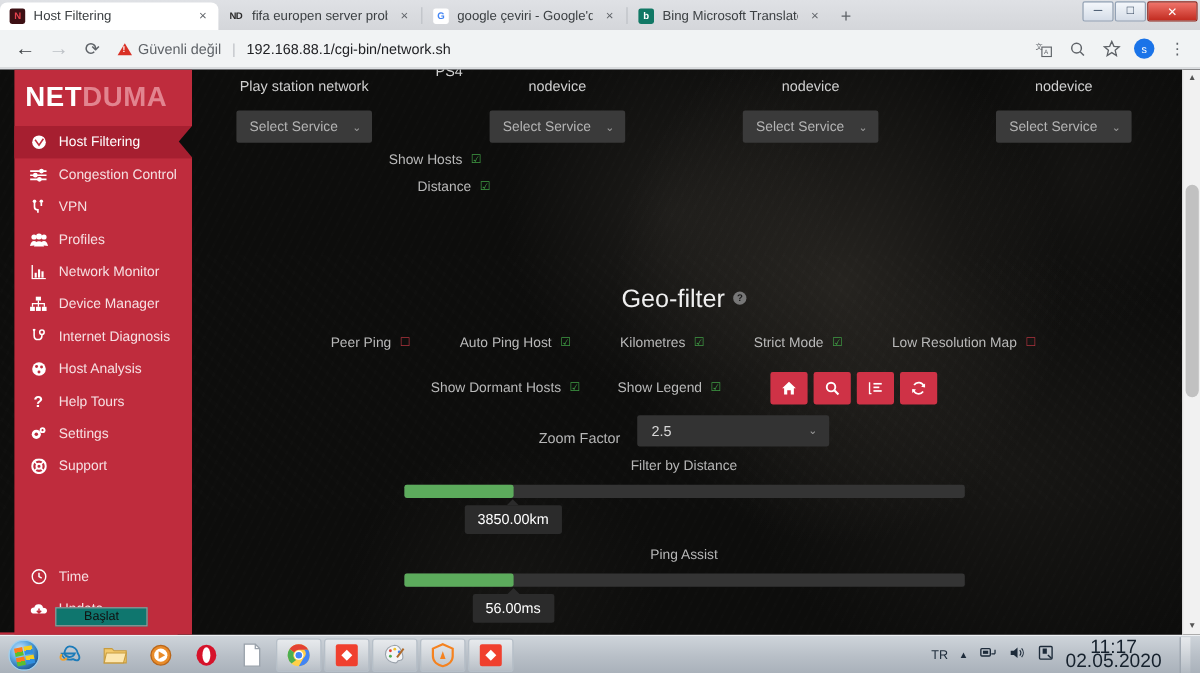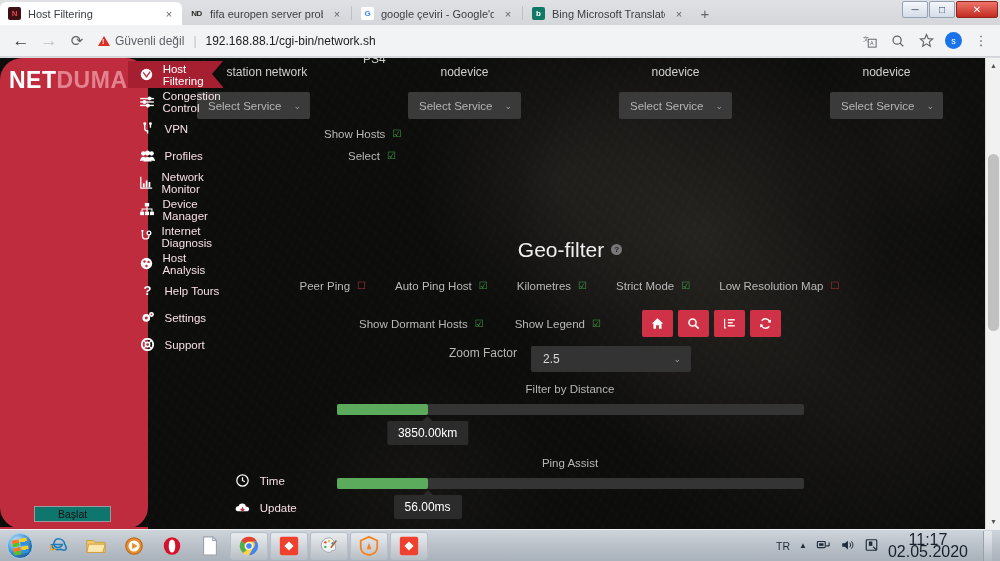--- a/index.html
+++ b/index.html
@@ -119,23 +119,23 @@
   }
   .page-bg::after{
     content:""; position:absolute; inset:0; opacity:.5;
     background:
       repeating-linear-gradient(117deg, rgba(255,255,255,.014) 0 2px, rgba(0,0,0,0) 2px 7px),
       repeating-linear-gradient(41deg, rgba(255,255,255,.010) 0 3px, rgba(0,0,0,0) 3px 9px);
   }
 
   
   .sidebar {
-    position: absolute; left: 0; top: 0; width: 148px; height: 471px;
+    position: absolute; left: 12px; top: 0; width: 148px; height: 471px;
     background: #bf2c3d; z-index: 5;
-    display: flex; flex-direction: row; border-radius: 22px;
+    display: flex; flex-direction: column;
   }
   .logo {
     height: 44px; display: flex; align-items: center; padding-left: 9px;
     font-size: 23px; font-weight: 700; letter-spacing: .5px;
   }
   .logo .net { color: #fff; }
   .logo .duma { color: #e2848f; }
   .menu { margin-top: 3px; }
   .mi {
     position: relative; height: 27px; display: flex; align-items: center;
@@ -195,37 +195,37 @@
   }
   .help-dot {
     display: inline-flex; align-items: center; justify-content: center;
     width: 11px; height: 11px; border-radius: 50%; background: #777;
     color: #1a1a1a; font-size: 8px; font-weight: bold; vertical-align: middle;
     margin-left: 7px; margin-bottom: 3px;
   }
 
   .geo-opts {
     position: absolute; top: 222px; left: 0; width: 844px;
-    display: flex; justify-content: center; gap: 28px;
+    display: flex; justify-content: center; gap: 40px;
   }
   .geo-opts2 {
     position: absolute; top: 252px; left: 0; width: 844px;
     display: flex; justify-content: center; align-items: center; gap: 30px;
   }
   .btn-group { display: flex; gap: 5px; margin-left: 10px; }
   .gbtn {
     width: 31px; height: 27px; background: #cf3246; border-radius: 2px;
     display: flex; align-items: center; justify-content: center;
     color: #fff; font-size: 13px;
   }
   .gbtn svg { display: block; }
 
   .zoom-row {
     position: absolute; top: 288px; left: 0; width: 844px;
-    display: flex; align-items: flex-start; justify-content: center; gap: 0;
+    display: flex; align-items: flex-end; justify-content: center; gap: 0;
   }
   .zoom-label { color: #b6b6b6; font-size: 12px; margin-right: 14px; }
   .zoom-select {
     width: 160px; height: 26px; background: #333333; color: #d8d8d8; font-size: 12px;
     display: flex; align-items: center; justify-content: space-between;
     padding: 0 10px 0 12px; border-radius: 2px;
   }
 
   .slider-block { position: absolute; left: 0; width: 844px; }
   .slider-label { text-align: center; color: #b6b6b6; font-size: 11.5px; }
@@ -584,21 +584,21 @@
             <span class="caret">⌄</span>
           </div>
         </div>
       </div>
 
       <div class="chk-line left-chk" style="top:70px;">
         <span>Show Hosts</span>
         <span class="cb on">☑</span>
       </div>
       <div class="chk-line left-chk" style="top:92px; left:200px;">
-        <span>Select</span>
+        <span>Distance</span>
         <span class="cb on">☑</span>
       </div>
 
       <div class="geo-title">
         <span>Geo-filter</span><span class="help-dot">?</span>
       </div>
 
       <div class="geo-opts">
         <div class="chk-line">
           <span>Peer Ping</span>

